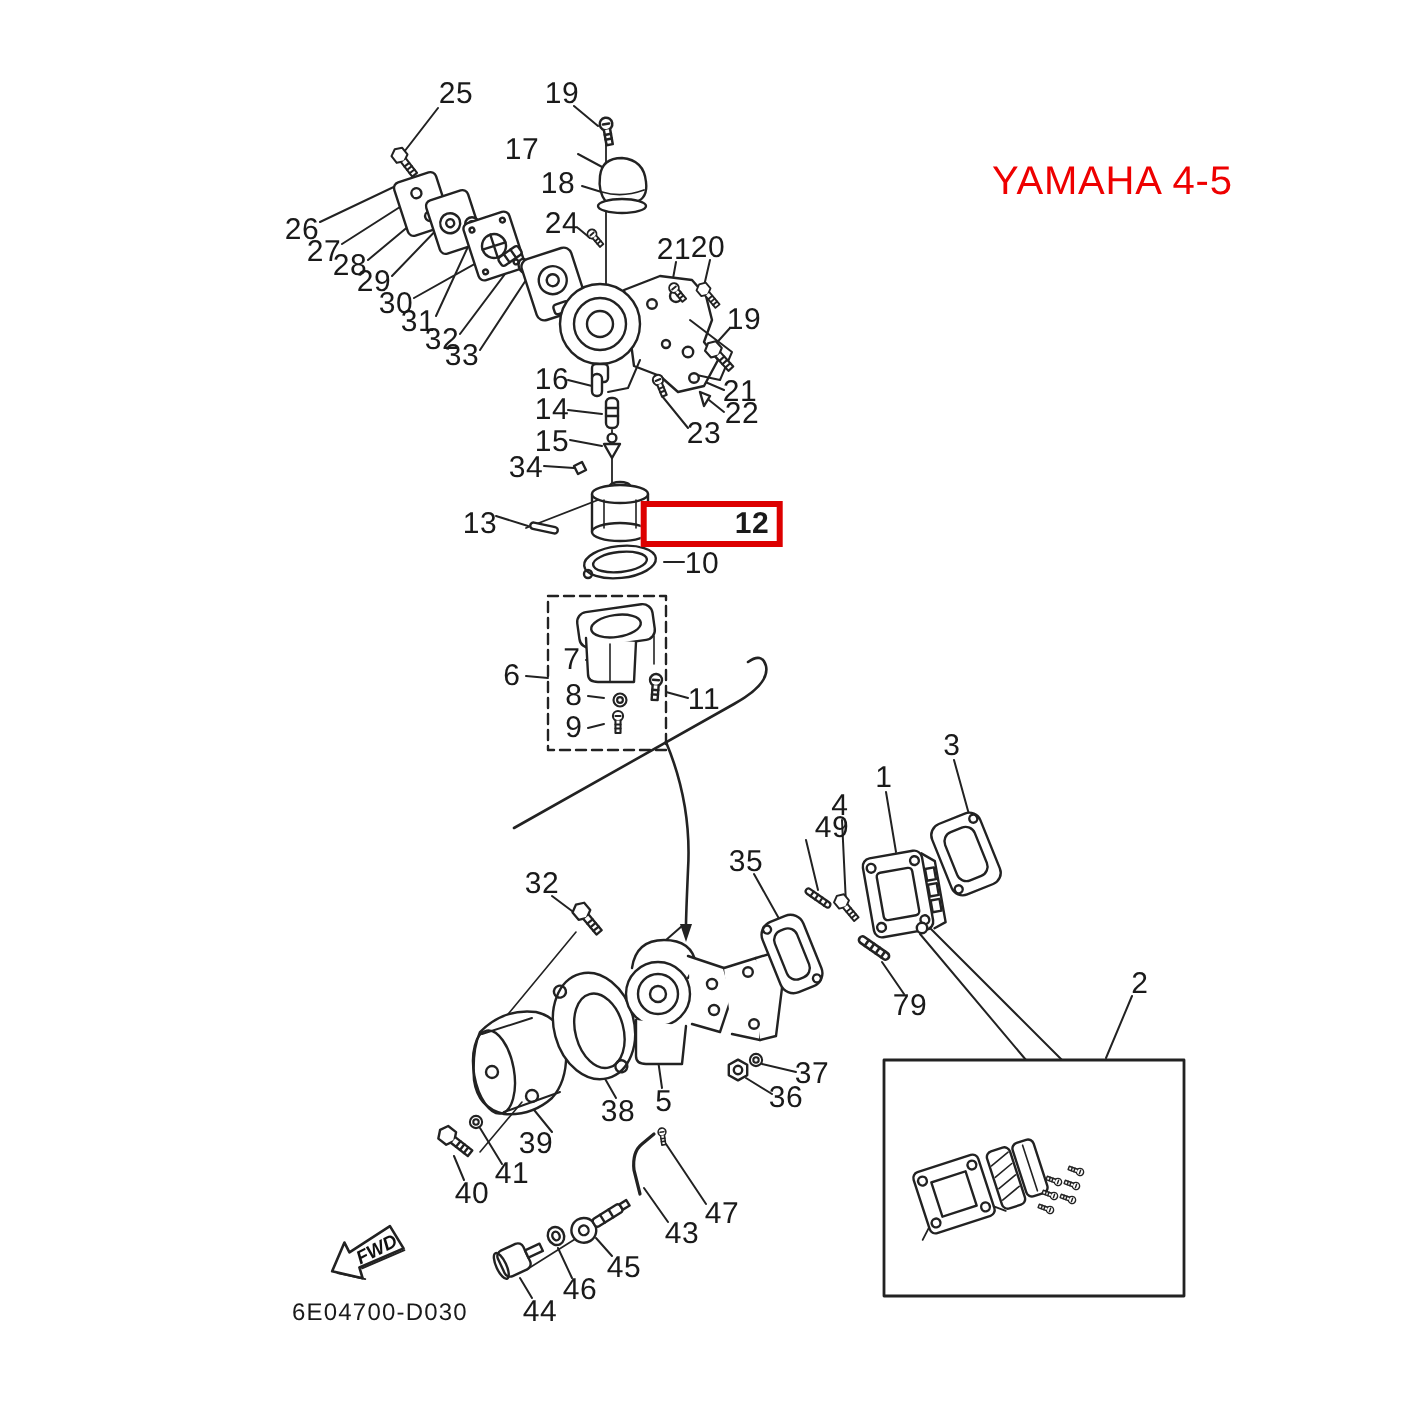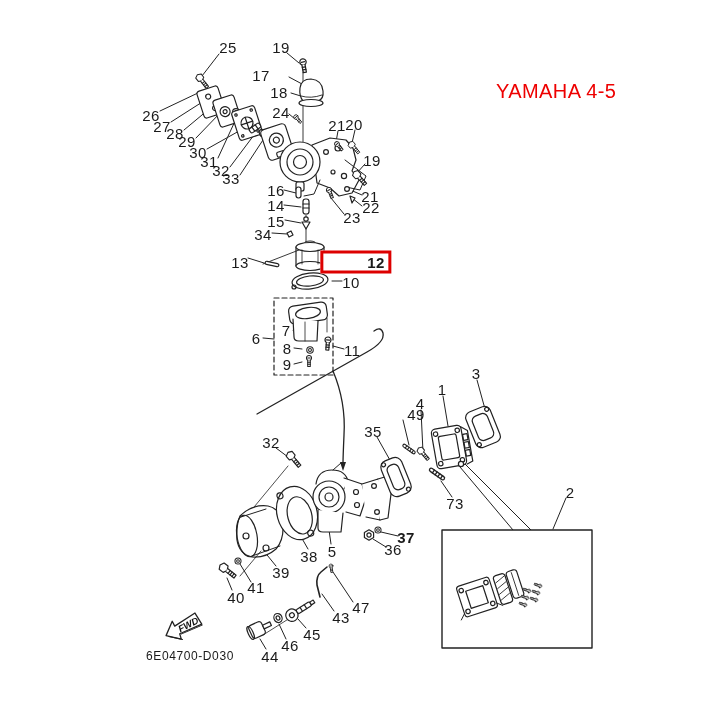--- a/index.html
+++ b/index.html
@@ -331,27 +331,27 @@
       <div class="callout" style="left: 286px; top: 330px;">7</div>
       <div class="callout" style="left: 287px; top: 348px;">8</div>
       <div class="callout" style="left: 287px; top: 364px;">9</div>
       <div class="callout" style="left: 352px; top: 350px;">11</div>
       <div class="callout" style="left: 271px; top: 442px;">32</div>
       <div class="callout" style="left: 373px; top: 431px;">35</div>
       <div class="callout" style="left: 416px; top: 414px;">49</div>
       <div class="callout" style="left: 420px; top: 403px;">4</div>
       <div class="callout" style="left: 442px; top: 389px;">1</div>
       <div class="callout" style="left: 476px; top: 373px;">3</div>
-      <div class="callout" style="left: 455px; top: 503px;">73</div>
+      <div class="callout" style="left: 455px; top: 503px;">79</div>
       <div class="callout" style="left: 570px; top: 492px;">2</div>
       <div class="callout" style="left: 309px; top: 556px;">38</div>
       <div class="callout" style="left: 332px; top: 551px;">5</div>
-      <div class="callout" style="left: 406px; top: 537px; font-weight: bold;">37</div>
+      <div class="callout" style="left: 406px; top: 537px;">37</div>
       <div class="callout" style="left: 393px; top: 549px;">36</div>
-      <div class="callout" style="left: 281px; top: 572px; text-align: right;">39</div>
+      <div class="callout" style="left: 268px; top: 572px; text-align: right;">39</div>
       <div class="callout" style="left: 236px; top: 597px;">40</div>
       <div class="callout" style="left: 256px; top: 587px; text-align: right;">41</div>
       <div class="callout" style="left: 341px; top: 617px;">43</div>
       <div class="callout" style="left: 361px; top: 607px;">47</div>
       <div class="callout" style="left: 312px; top: 634px;">45</div>
       <div class="callout" style="left: 290px; top: 645px;">46</div>
       <div class="callout" style="left: 270px; top: 656px;">44</div>
     </div>
 
 </div>

